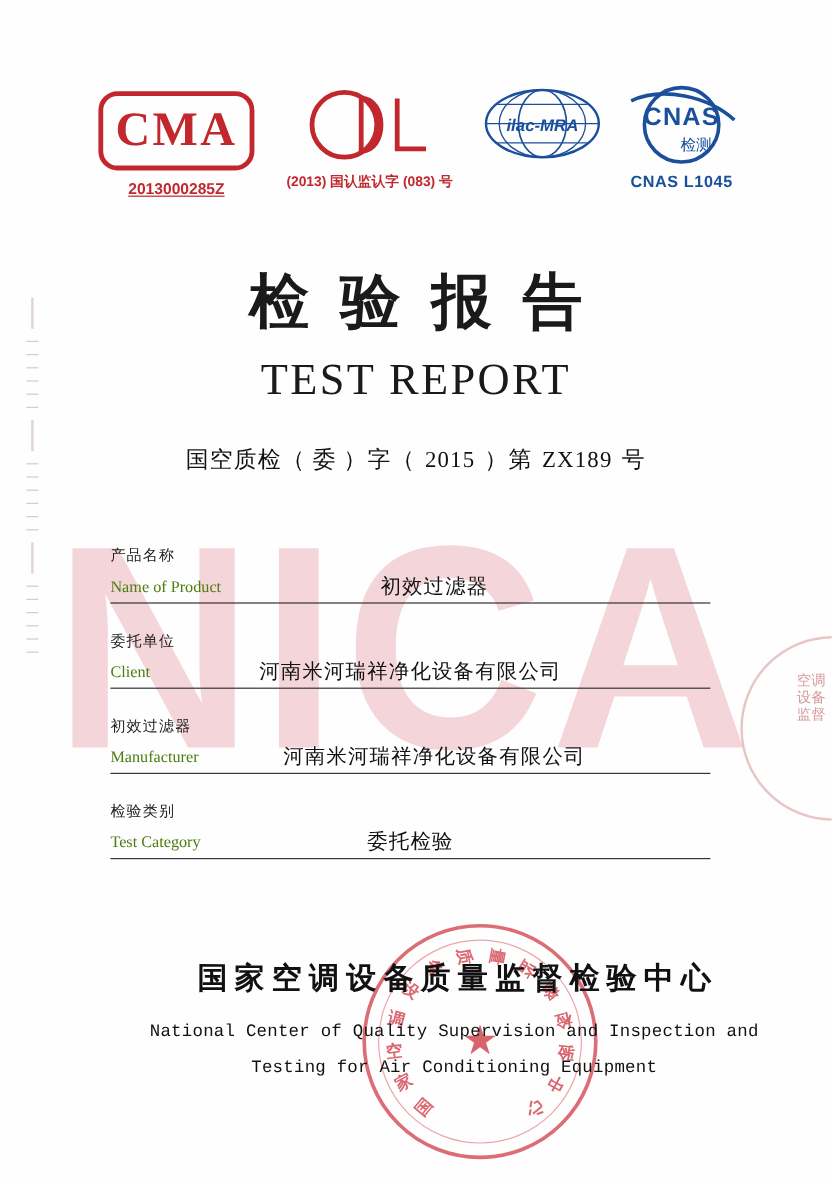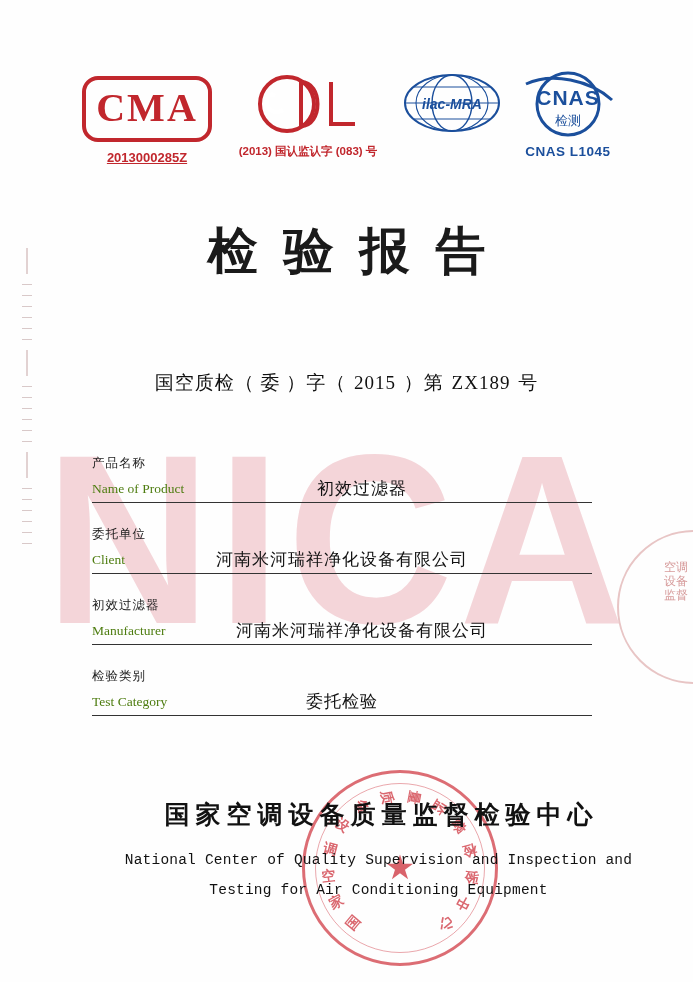--- a/index.html
+++ b/index.html
@@ -128,21 +128,21 @@
     width: 120px;
     text-align: center;
     color: #1b4f9c;
     font-family: "Liberation Sans", sans-serif;
     font-weight: bold;
     font-size: 21px;
     letter-spacing: 1px;
   }
   .cnas-sub {
     position: absolute;
-    left: 0; top: 42px;
+    left: 12px; top: 42px;
     width: 120px;
     text-align: center;
     color: #1b4f9c;
     font-size: 13px;
     font-family: "Liberation Sans", sans-serif;
   }
   .cnas-code {
     color: #1b4f9c;
     font-family: "Liberation Sans", sans-serif;
     font-weight: bold;
@@ -428,20 +428,21 @@
           <path d="M18 14 C 44 2, 82 10, 104 30" stroke="#1b4f9c" stroke-width="3" fill="none"></path>
         </svg>
         <div class="cnas-word">CNAS</div>
         <div class="cnas-sub">检测</div>
       </div>
       <div class="cnas-code">CNAS L1045</div>
     </div>
   </div>
 
   <div class="title-cn">检验报告</div>
+  <div class="title-en">TEST  REPORT</div>
 
   <div class="report-no">
     <span class="seg">国空质检（ 委 ）字（</span>
     <span class="seg">2015</span>
     <span class="seg">）第</span>
     <span class="seg">ZX189</span>
     <span class="seg">号</span>
   </div>
 
   <div class="fields">

